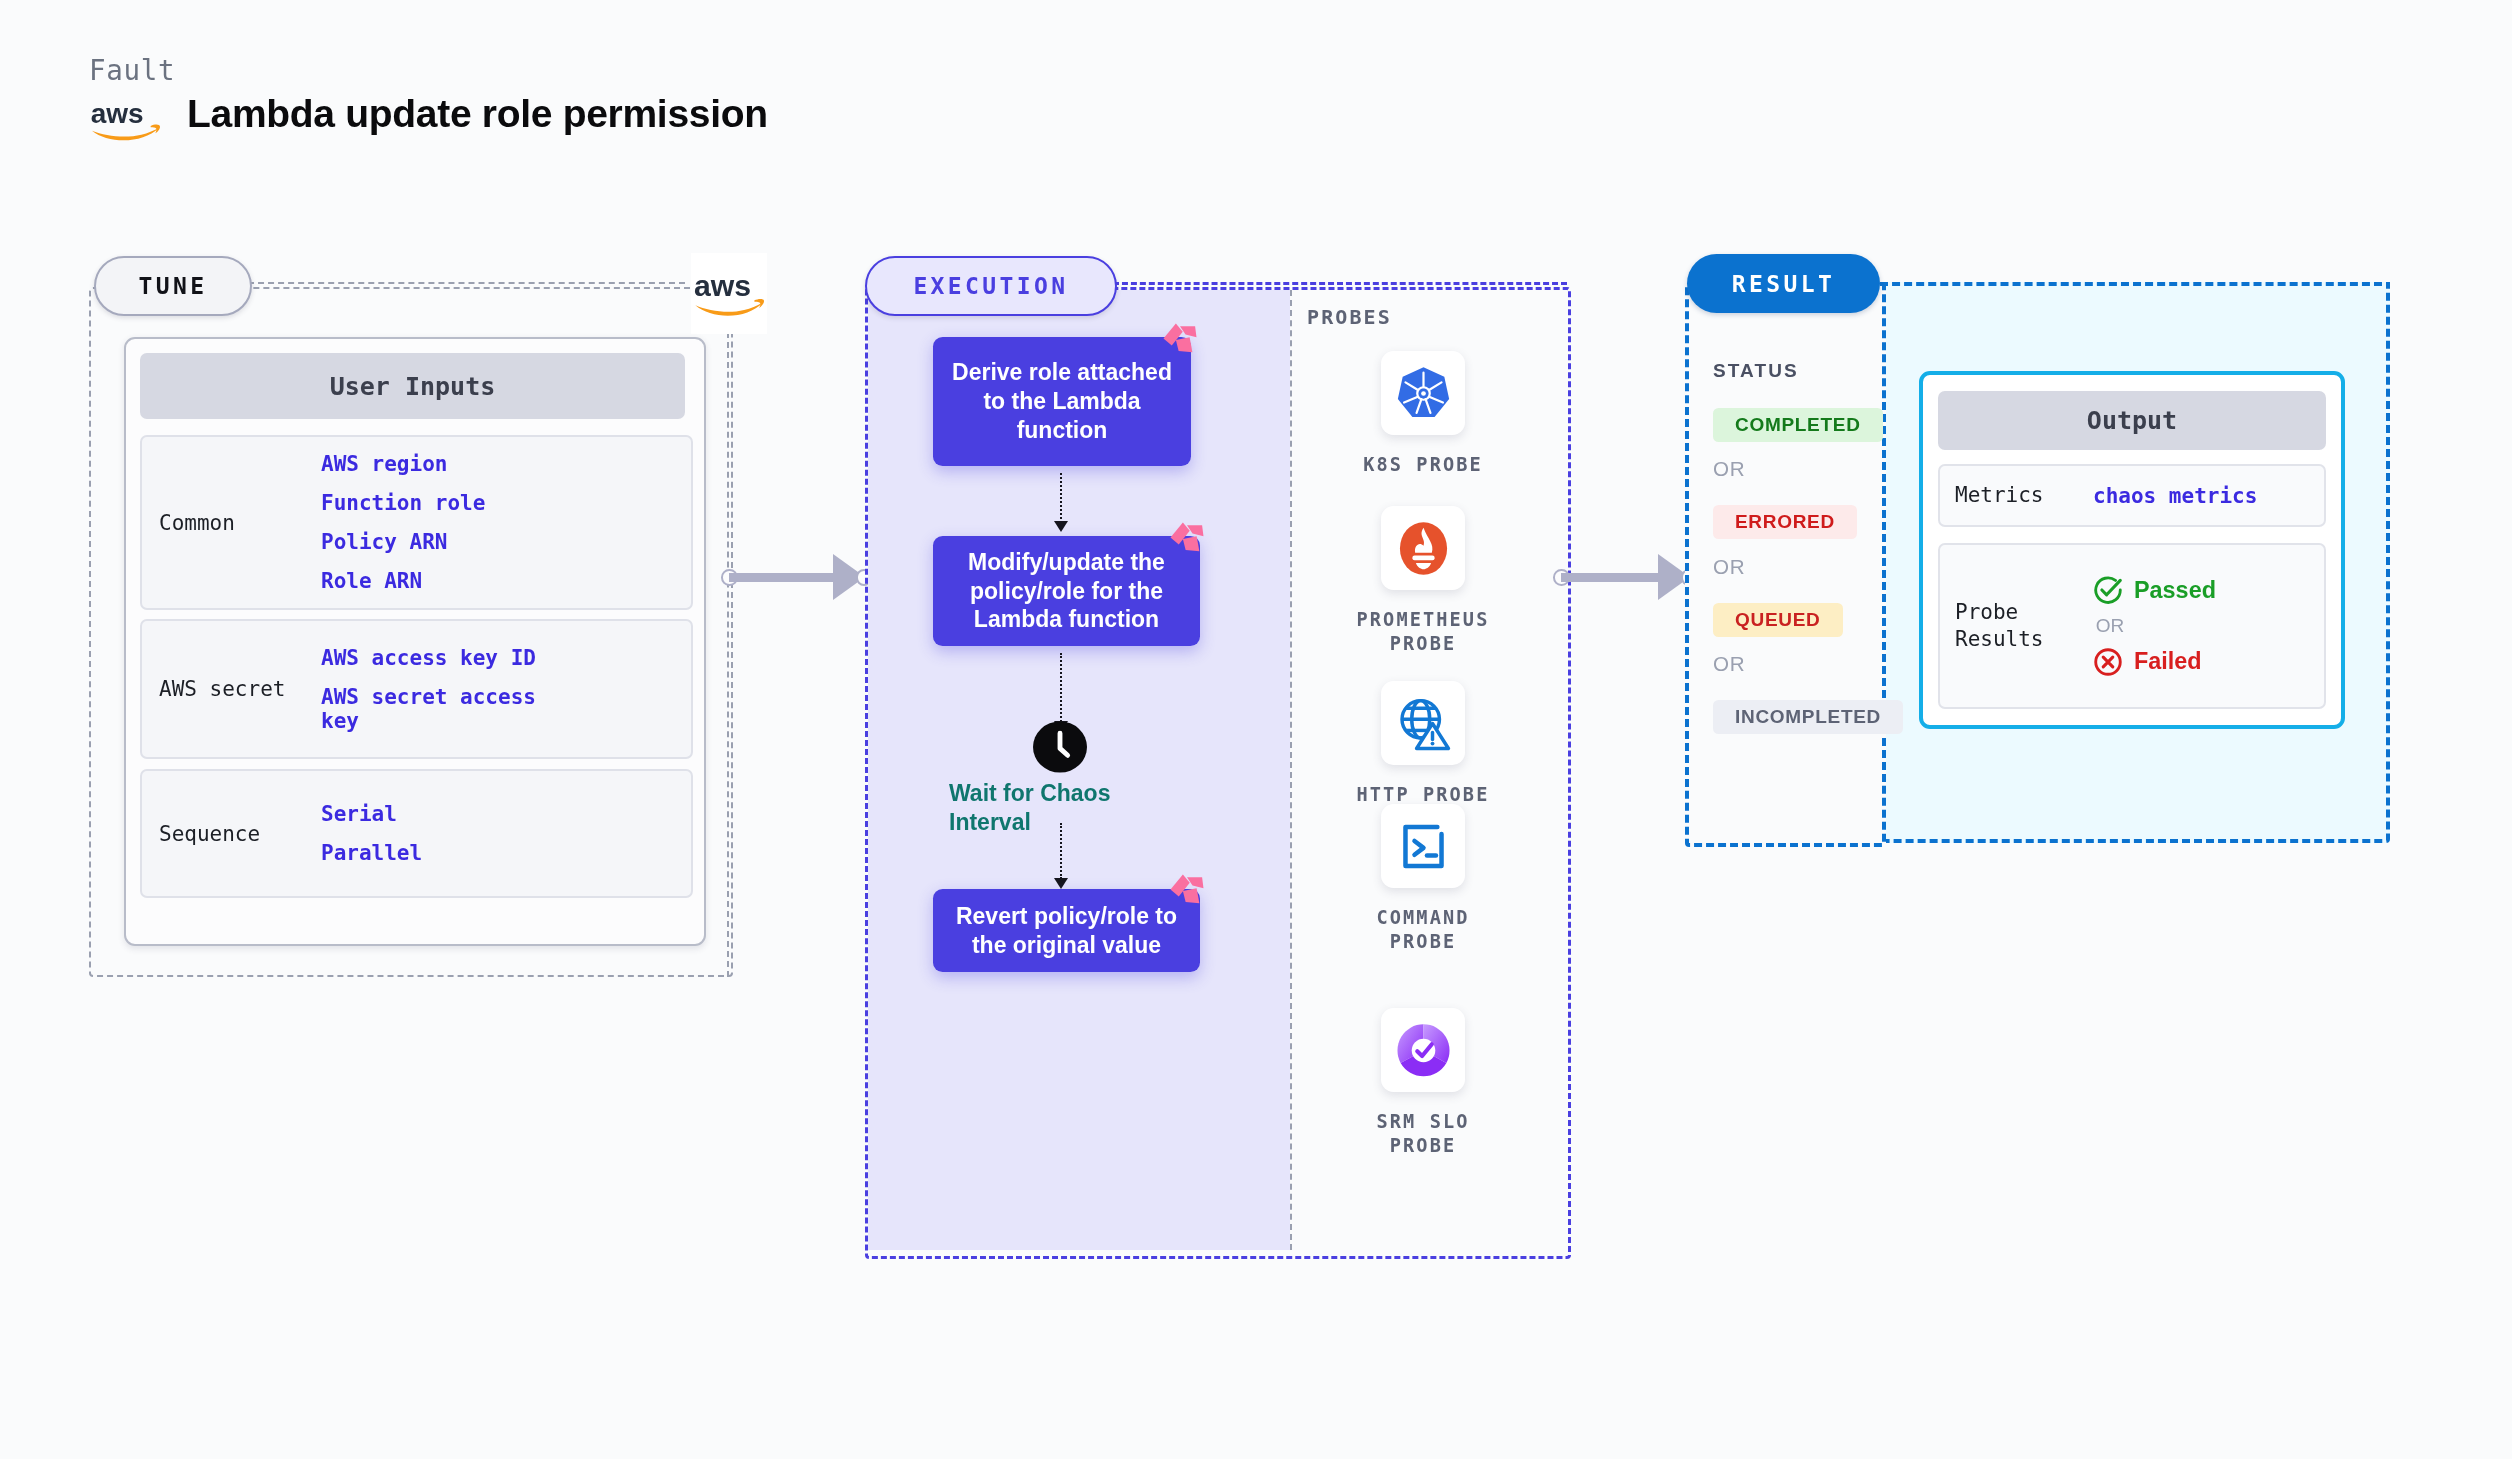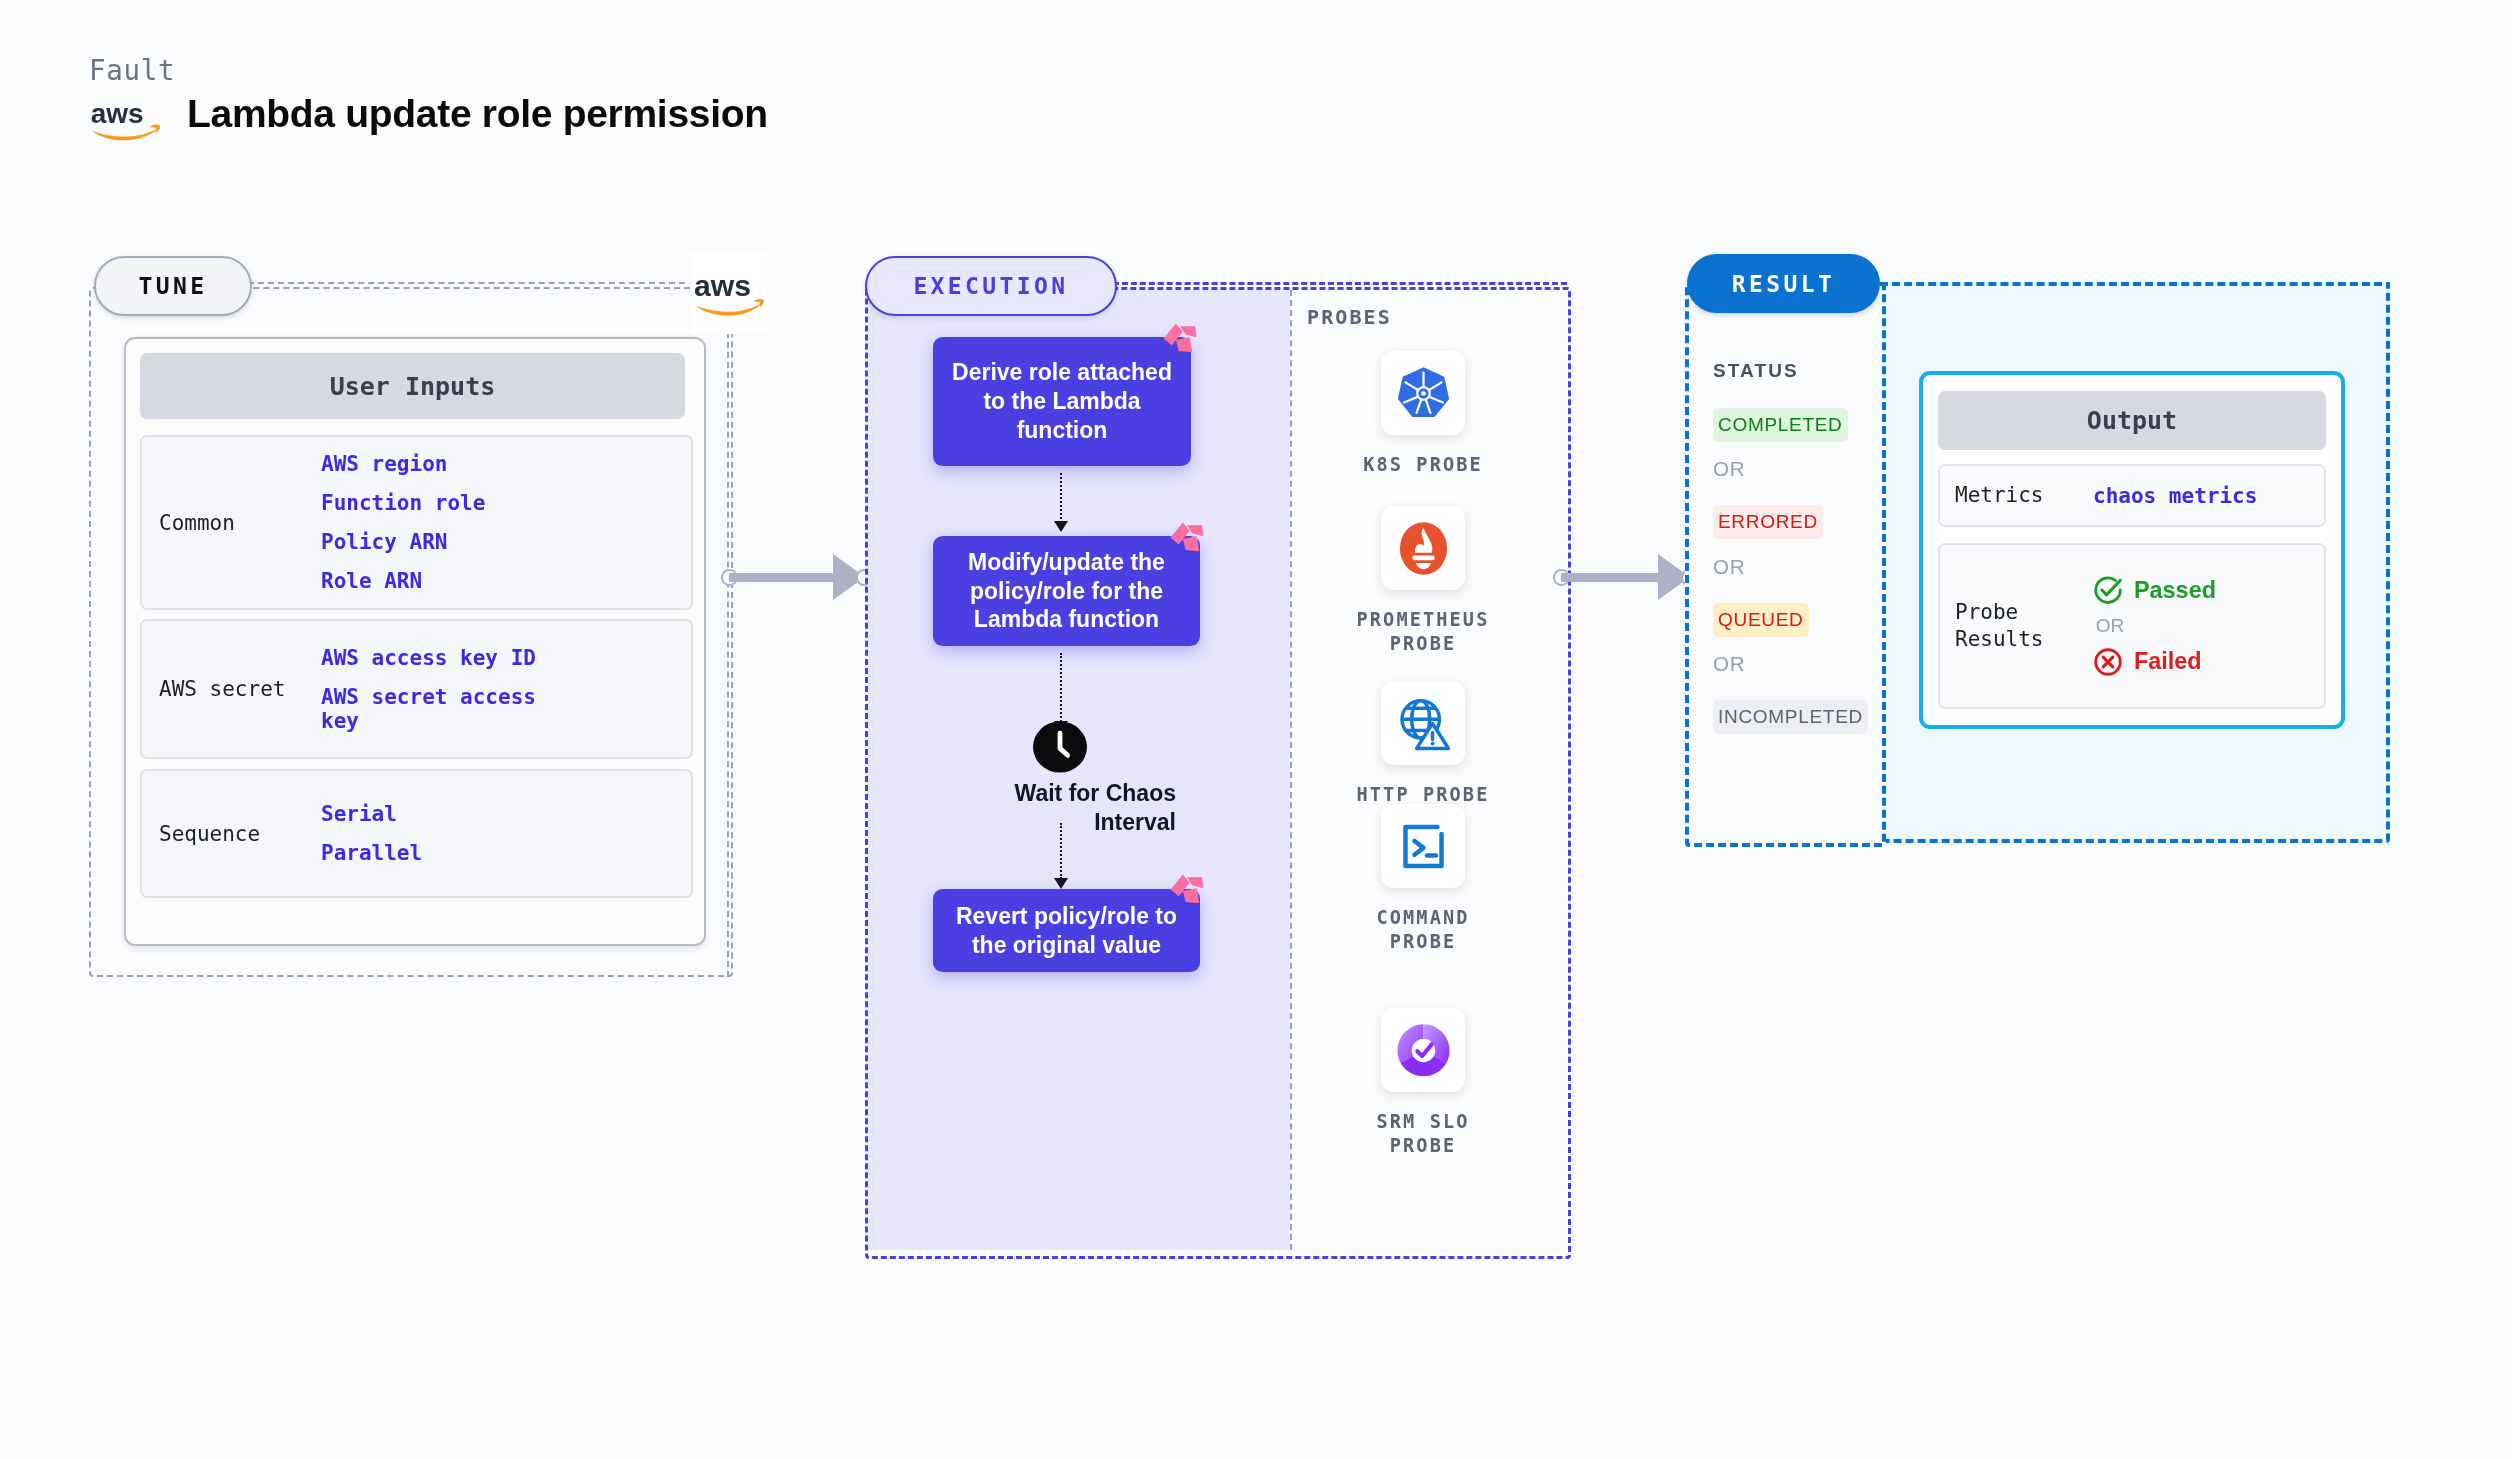--- a/index.html
+++ b/index.html
@@ -170,21 +170,21 @@
   #exec-arrow-2{left:1060px;top:653px;height:69px;}
   #exec-arrow-2h{left:1054px;top:721px;}
   #exec-arrow-3{left:1060px;top:823px;height:56px;}
   #exec-arrow-3h{left:1054px;top:878px;}
 
   #clock-icon{
     left:1033px;top:720px;width:54px;height:54px;
   }
   #wait-label{
     left:949px;top:779px;width:227px;
-    text-align:right;font-size:23px;font-weight:bold;color:#0f172a;
+    text-align:left;font-size:23px;font-weight:bold;color:#0f766e;
     line-height:1.25;
   }
 
   
   .probe-item{position:absolute;width:158px;text-align:center;}
   .probe-icon-card{
     width:84px;height:84px;margin:0 auto;
     background:#ffffff;border-radius:12.4px;
     display:flex;align-items:center;justify-content:center;
     box-shadow:0 3.4px 9.6px rgba(60,60,90,.13);
@@ -216,22 +216,22 @@
     border:4.1px dashed #0b72cf;border-top:none;border-radius:0 0 4.1px 4.1px;
     background:#ecfaff;
   }
   #status-label{
     left:1713px;top:360px;
     font-size:19px;font-weight:bold;color:#4a5063;letter-spacing:2.1px;
   }
   .status-badge{
     position:absolute;border-radius:5.5px;
     display:flex;align-items:center;justify-content:center;
-    font-size:19px;font-weight:normal;letter-spacing:0.7px;
-    padding:0 5px;height:34px;box-sizing:border-box;
+    font-size:19px;font-weight:bold;letter-spacing:0.7px;
+    padding:0 22px;height:34px;box-sizing:border-box;
   }
   .status-or{
     position:absolute;font-size:20.6px;color:#9aa0b0;letter-spacing:0.7px;
   }
   #badge-completed{left:1713px;top:408px;background:#dcf5dc;color:#147a1b;}
   #or-1{left:1713px;top:457px;}
   #badge-errored{left:1713px;top:505px;background:#fdeaea;color:#cf1b1b;}
   #or-2{left:1713px;top:555px;}
   #badge-queued{left:1713px;top:603px;background:#fdeec4;color:#c92121;}
   #or-3{left:1713px;top:652px;}

